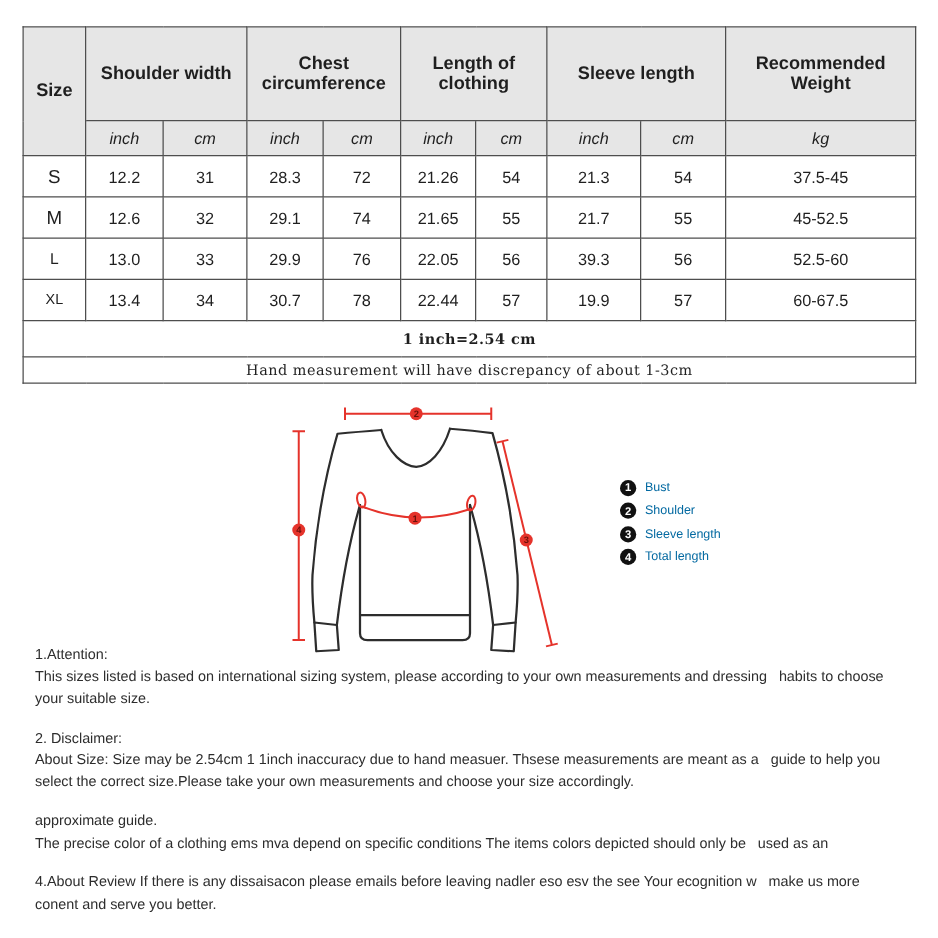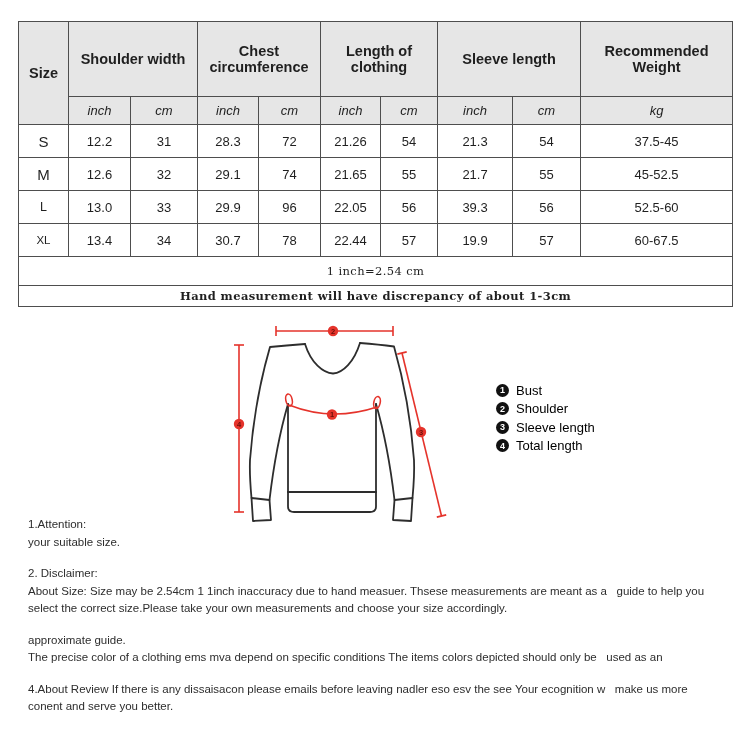--- a/index.html
+++ b/index.html
@@ -32,44 +32,44 @@
   .size-table .unit-row th { height: 28px; font-size: 13px; font-weight: 400; font-style: italic; }
   .size-table tbody td { height: 33px; }
   .size-table tbody td.size-cell { font-weight: 400; }
   .size-table tbody tr:nth-child(1) td.size-cell,
   .size-table tbody tr:nth-child(2) td.size-cell { font-size: 15px; }
   .size-table tbody tr:nth-child(3) td.size-cell { font-size: 12.5px; }
   .size-table tbody tr:nth-child(4) td.size-cell { font-size: 11.5px; }
   .size-table .foot-row-1 td {
     height: 29px;
     font-family: "DejaVu Serif", serif;
-    font-weight: 400; font-size: 11.5px; letter-spacing: 0.4px;
+    font-weight: 700; font-size: 11.5px; letter-spacing: 0.4px;
   }
   .size-table .foot-row-2 td {
     height: 21px;
     font-family: "DejaVu Serif", serif;
-    font-weight: 700; font-size: 11.5px; letter-spacing: 0.4px;
+    font-weight: 400; font-size: 11.5px; letter-spacing: 0.4px;
   }
 
   
   .sweater-svg { position: absolute; left: 220px; top: 310px; }
 
   .legend {
     position: absolute; left: 496px; top: 381px;
     display: flex; flex-direction: column;
   }
   .legend-row { display: flex; align-items: center; height: 18.5px; gap: 7px; }
   .legend-num {
     width: 13px; height: 13px; border-radius: 50%;
     background: #111111; color: #ffffff;
     font-size: 9px; font-weight: 700;
     display: inline-flex; align-items: center; justify-content: center;
     flex: 0 0 13px;
   }
-  .legend-label { font-size: 13px; color: #000000; }
+  .legend-label { font-size: 10px; color: #0369a1; }
 
   
   .notes {
     position: absolute; left: 28px; top: 516px; width: 715px;
     color: #2d2d2d;
   }
   .note { margin-bottom: 14px; }
   .note div {
     white-space: pre;
     font-size: 11.5px;
@@ -138,21 +138,21 @@
         <td>55</td>
         <td>21.7</td>
         <td>55</td>
         <td>45-52.5</td>
       </tr>
       <tr>
         <td class="size-cell">L</td>
         <td>13.0</td>
         <td>33</td>
         <td>29.9</td>
-        <td>96</td>
+        <td>76</td>
         <td>22.05</td>
         <td>56</td>
         <td>39.3</td>
         <td>56</td>
         <td>52.5-60</td>
       </tr>
       <tr>
         <td class="size-cell">XL</td>
         <td>13.4</td>
         <td>34</td>
@@ -243,20 +243,21 @@
     </div>
     <div class="legend-row">
       <span class="legend-num">4</span>
       <span class="legend-label">Total length</span>
     </div>
   </div>
 
   <div class="notes">
     <div class="note">
       <div>1.Attention:</div>
+      <div>This sizes listed is based on international sizing system, please according to your own measurements and dressing   habits to choose</div>
       <div>your suitable size.</div>
     </div>
     <div class="note">
       <div>2. Disclaimer:</div>
       <div>About Size: Size may be 2.54cm 1 1inch inaccuracy due to hand measuer. Thsese measurements are meant as a   guide to help you</div>
       <div>select the correct size.Please take your own measurements and choose your size accordingly.</div>
     </div>
     <div class="note">
       <div>approximate guide.</div>
       <div>The precise color of a clothing ems mva depend on specific conditions The items colors depicted should only be   used as an</div>

